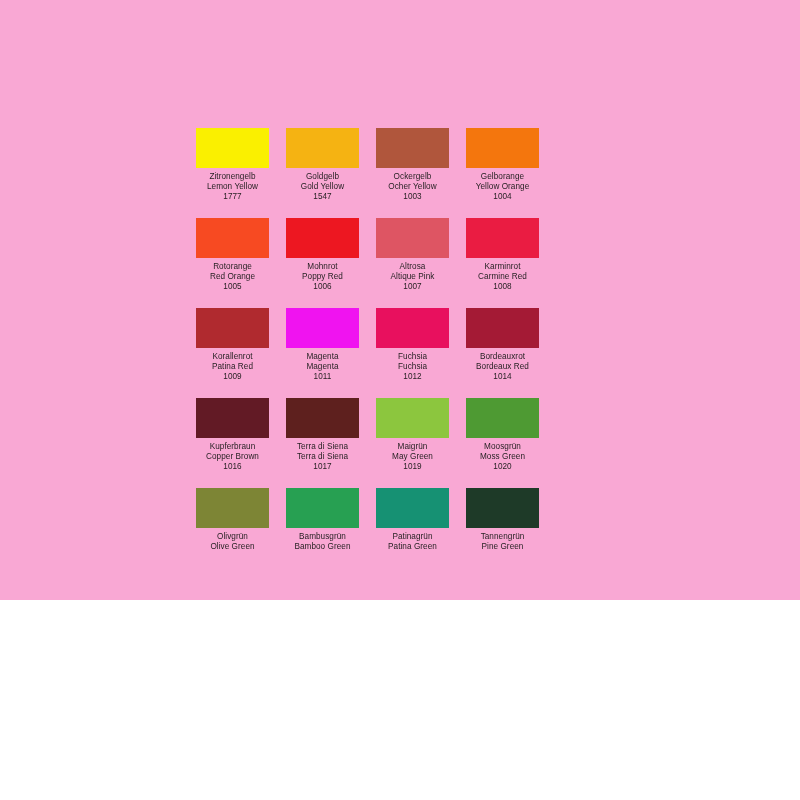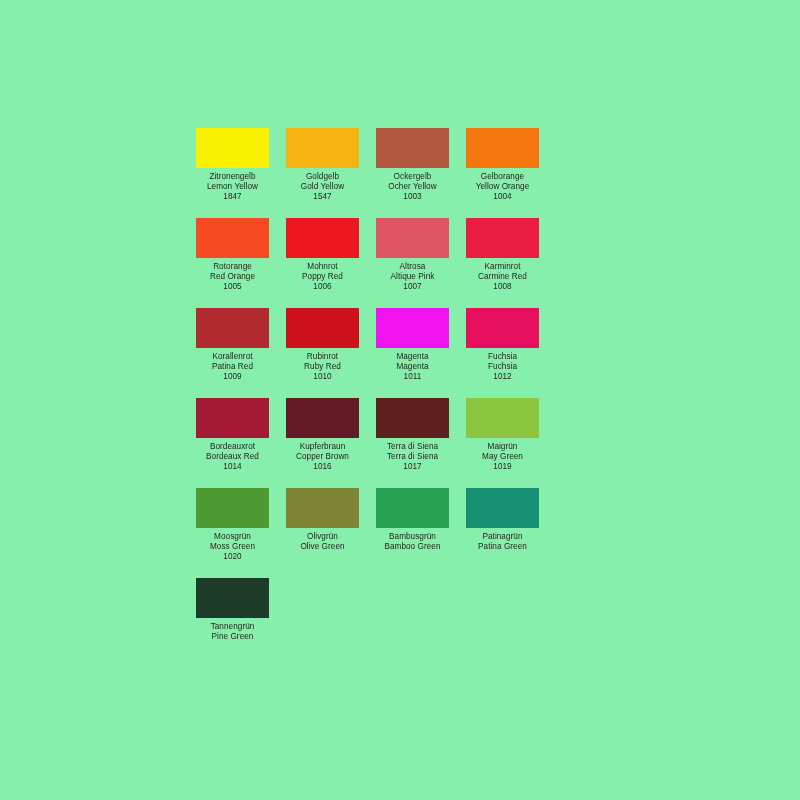--- a/index.html
+++ b/index.html
@@ -12,22 +12,22 @@
     background: #ffffff;
     font-family: "Liberation Sans", sans-serif;
     overflow: hidden;
   }
 
   #chart-sheet {
     position: absolute;
     left: 0;
     top: 0;
     width: 800px;
-    height: 800px;
-    background: #86efac;
+    height: 600px;
+    background: #f9a8d4;
   }
 
   
   .swatch-grid {
     position: absolute;
     left: 196px;
     top: 128px;
     width: 364px;
     display: grid;
     grid-template-columns: repeat(4, 90px);
@@ -66,21 +66,21 @@
 </head>
 <body>
 
 <div id="chart-sheet">
   <div class="swatch-grid">
       <div class="swatch-cell">
         <div class="swatch-chip" style="background-color: rgb(250, 240, 0);"></div>
         <div class="swatch-labels">
           <span class="label-de">Zitronengelb</span>
           <span class="label-en">Lemon Yellow</span>
-          <span class="label-code">1847</span>
+          <span class="label-code">1777</span>
         </div>
       </div>
       <div class="swatch-cell">
         <div class="swatch-chip" style="background-color: rgb(245, 179, 18);"></div>
         <div class="swatch-labels">
           <span class="label-de">Goldgelb</span>
           <span class="label-en">Gold Yellow</span>
           <span class="label-code">1547</span>
         </div>
       </div>
@@ -134,28 +134,20 @@
       </div>
       <div class="swatch-cell">
         <div class="swatch-chip" style="background-color: rgb(176, 42, 47);"></div>
         <div class="swatch-labels">
           <span class="label-de">Korallenrot</span>
           <span class="label-en">Patina Red</span>
           <span class="label-code">1009</span>
         </div>
       </div>
       <div class="swatch-cell">
-        <div class="swatch-chip" style="background-color: rgb(204, 16, 28);"></div>
-        <div class="swatch-labels">
-          <span class="label-de">Rubinrot</span>
-          <span class="label-en">Ruby Red</span>
-          <span class="label-code">1010</span>
-        </div>
-      </div>
-      <div class="swatch-cell">
         <div class="swatch-chip" style="background-color: rgb(240, 19, 240);"></div>
         <div class="swatch-labels">
           <span class="label-de">Magenta</span>
           <span class="label-en">Magenta</span>
           <span class="label-code">1011</span>
         </div>
       </div>
       <div class="swatch-cell">
         <div class="swatch-chip" style="background-color: rgb(232, 16, 94);"></div>
         <div class="swatch-labels">

